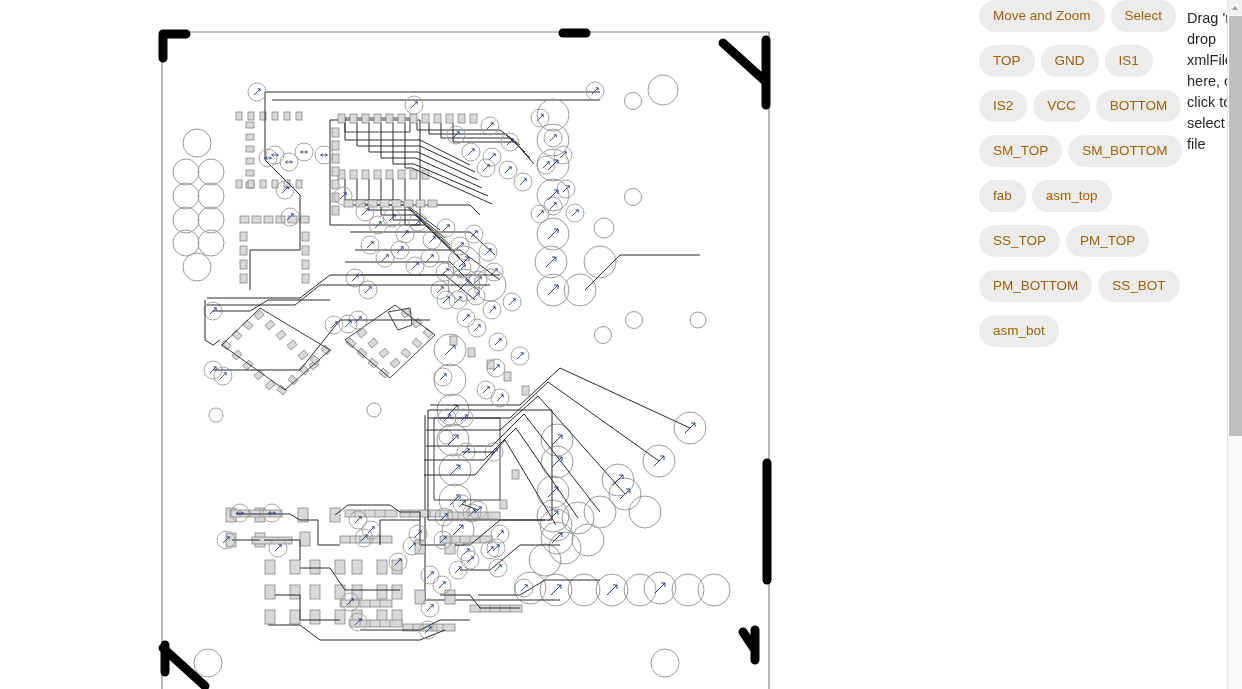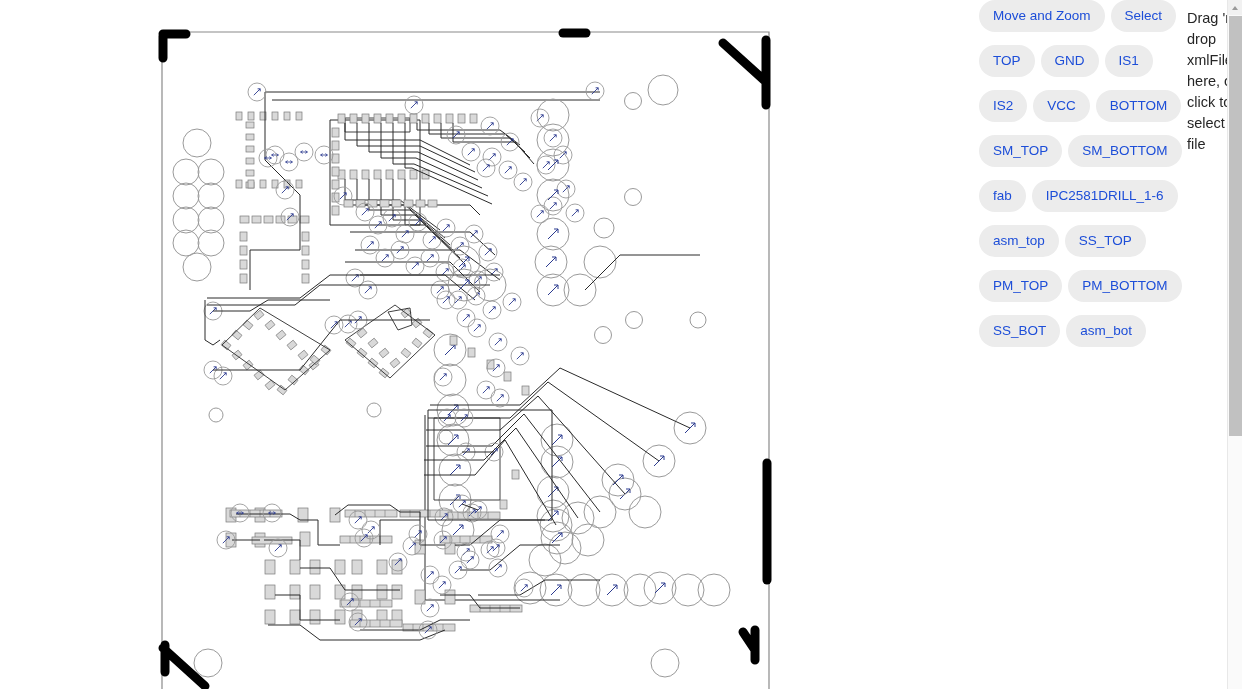--- a/index.html
+++ b/index.html
@@ -47,21 +47,21 @@
     width: 212px;
     display: flex;
     flex-wrap: wrap;
     align-content: flex-start;
     gap: 0px;
   }
   .pill {
     background: #ececec;
     border: none;
     border-radius: 20px;
-    color: #1d4ed8;
+    color: #a16207;
     font-family: "Liberation Sans", sans-serif;
     font-size: 13.5px;
     line-height: 1;
     height: 26px;
     margin: 0 6px 13px 0;
     padding: 16px 14px;
     cursor: pointer;
     white-space: nowrap;
     display: inline-flex;
     align-items: center;
@@ -640,21 +640,20 @@
         <button class="pill">IS1</button>
 
         <button class="pill">IS2</button>
         <button class="pill">VCC</button>
         <button class="pill">BOTTOM</button>
 
         <button class="pill">SM_TOP</button>
         <button class="pill">SM_BOTTOM</button>
 
         <button class="pill">fab</button>
-        <button class="pill">IPC2581DRILL_1-6</button>
 
         <button class="pill">asm_top</button>
         <button class="pill">SS_TOP</button>
 
         <button class="pill">PM_TOP</button>
         <button class="pill">PM_BOTTOM</button>
 
         <button class="pill">SS_BOT</button>
         <button class="pill">asm_bot</button>
       </div>

